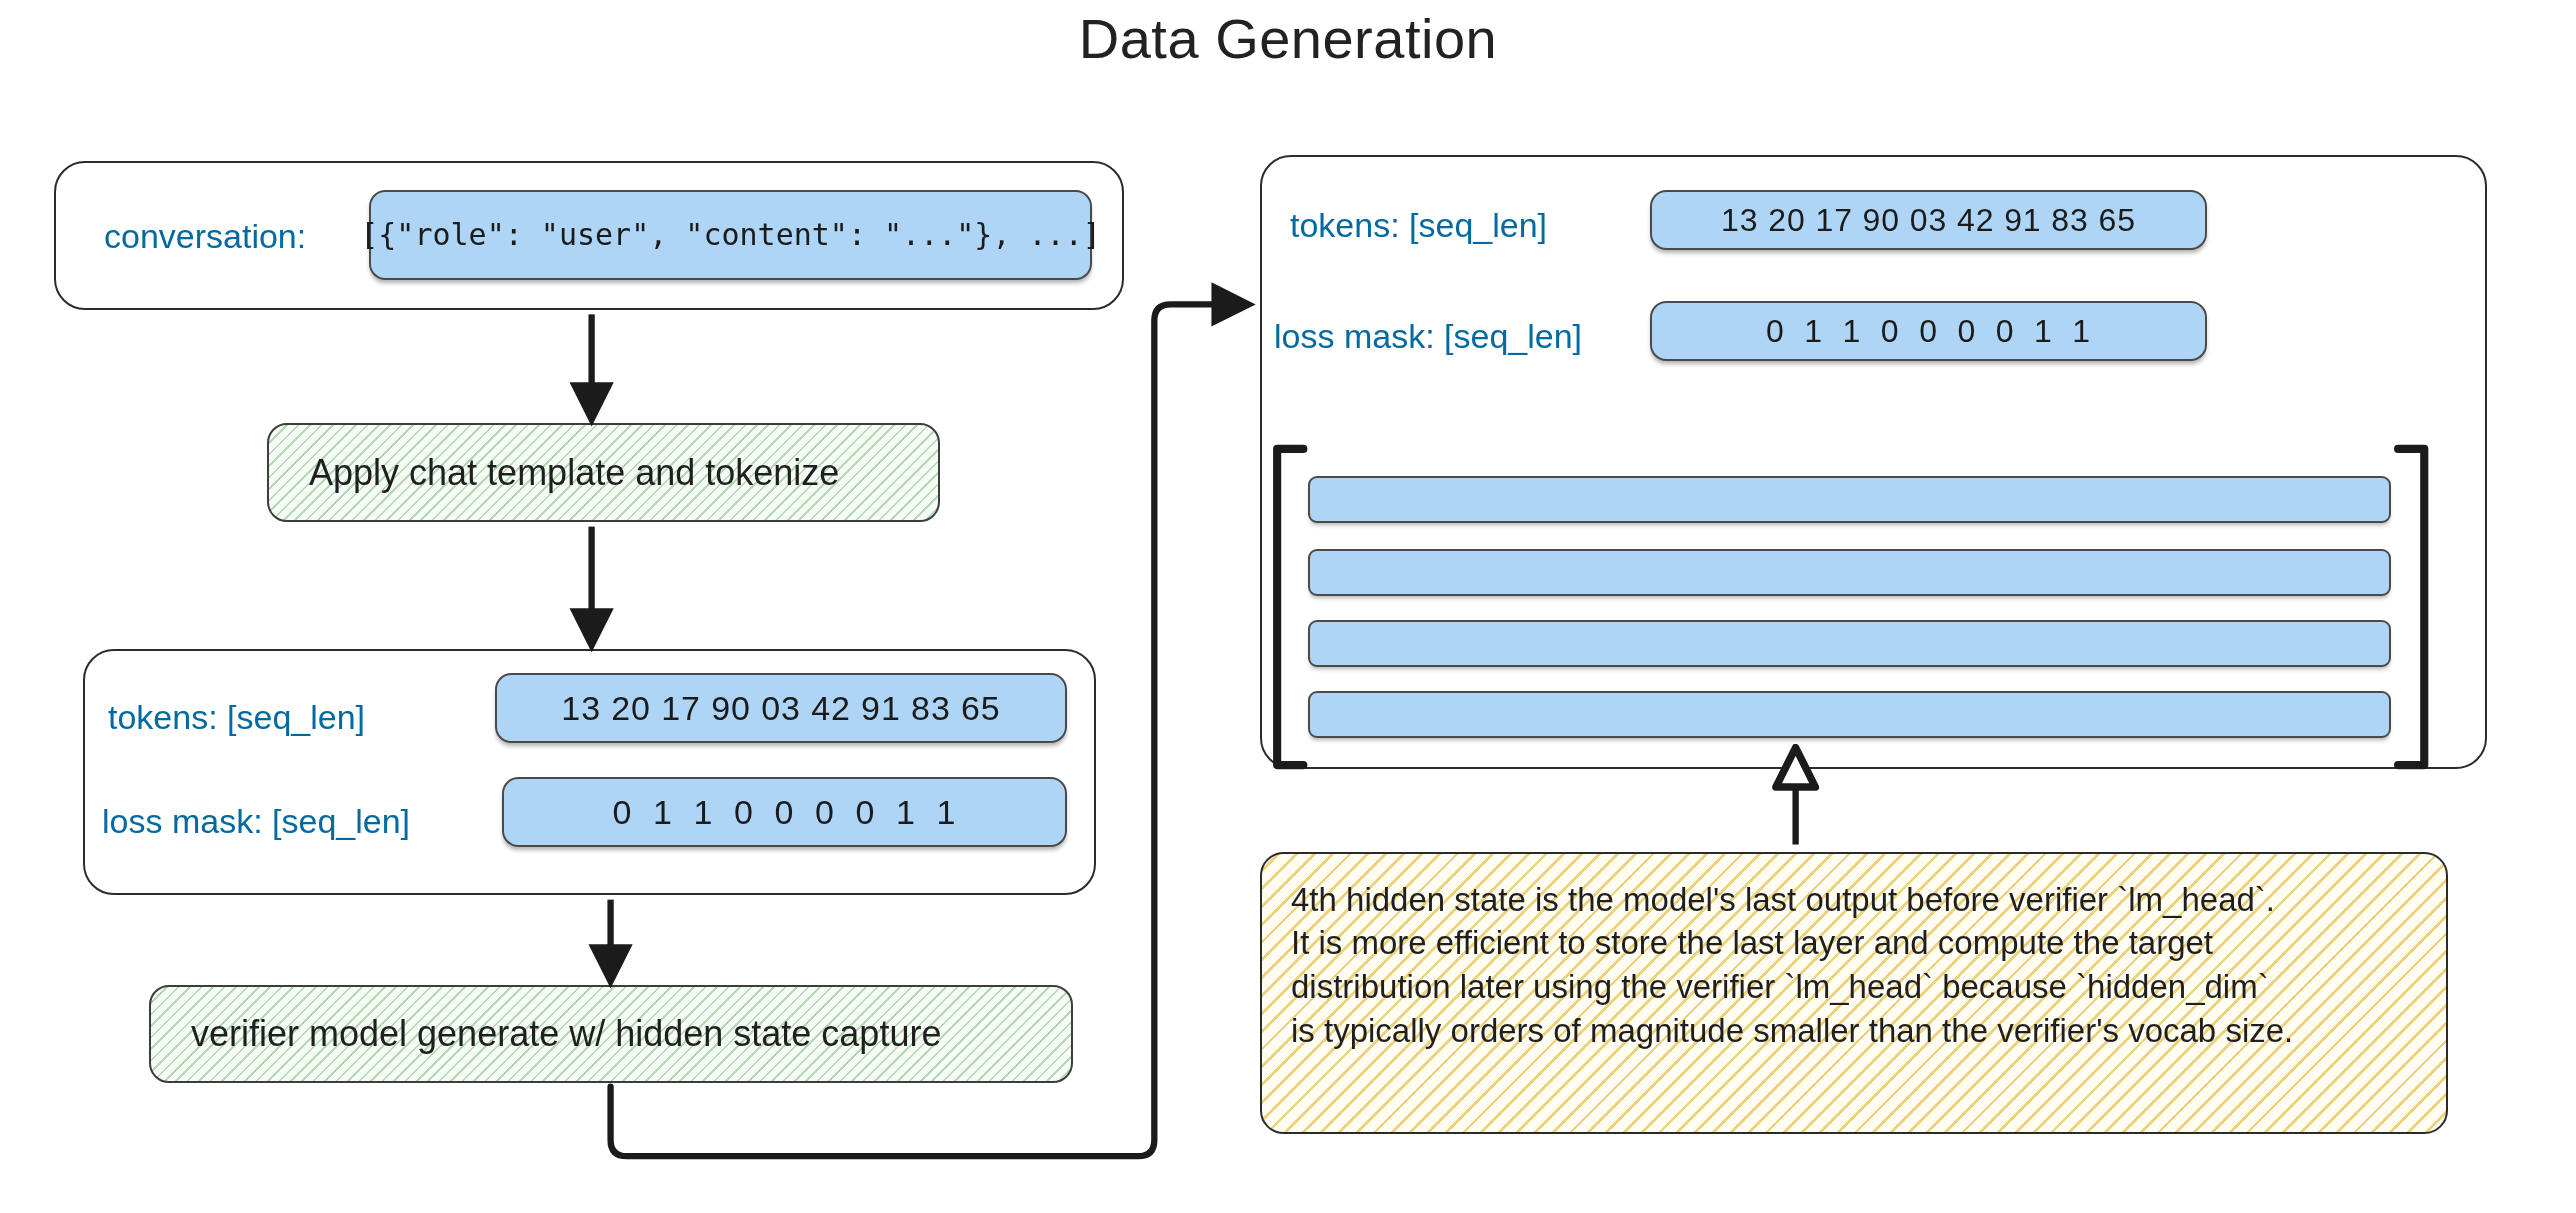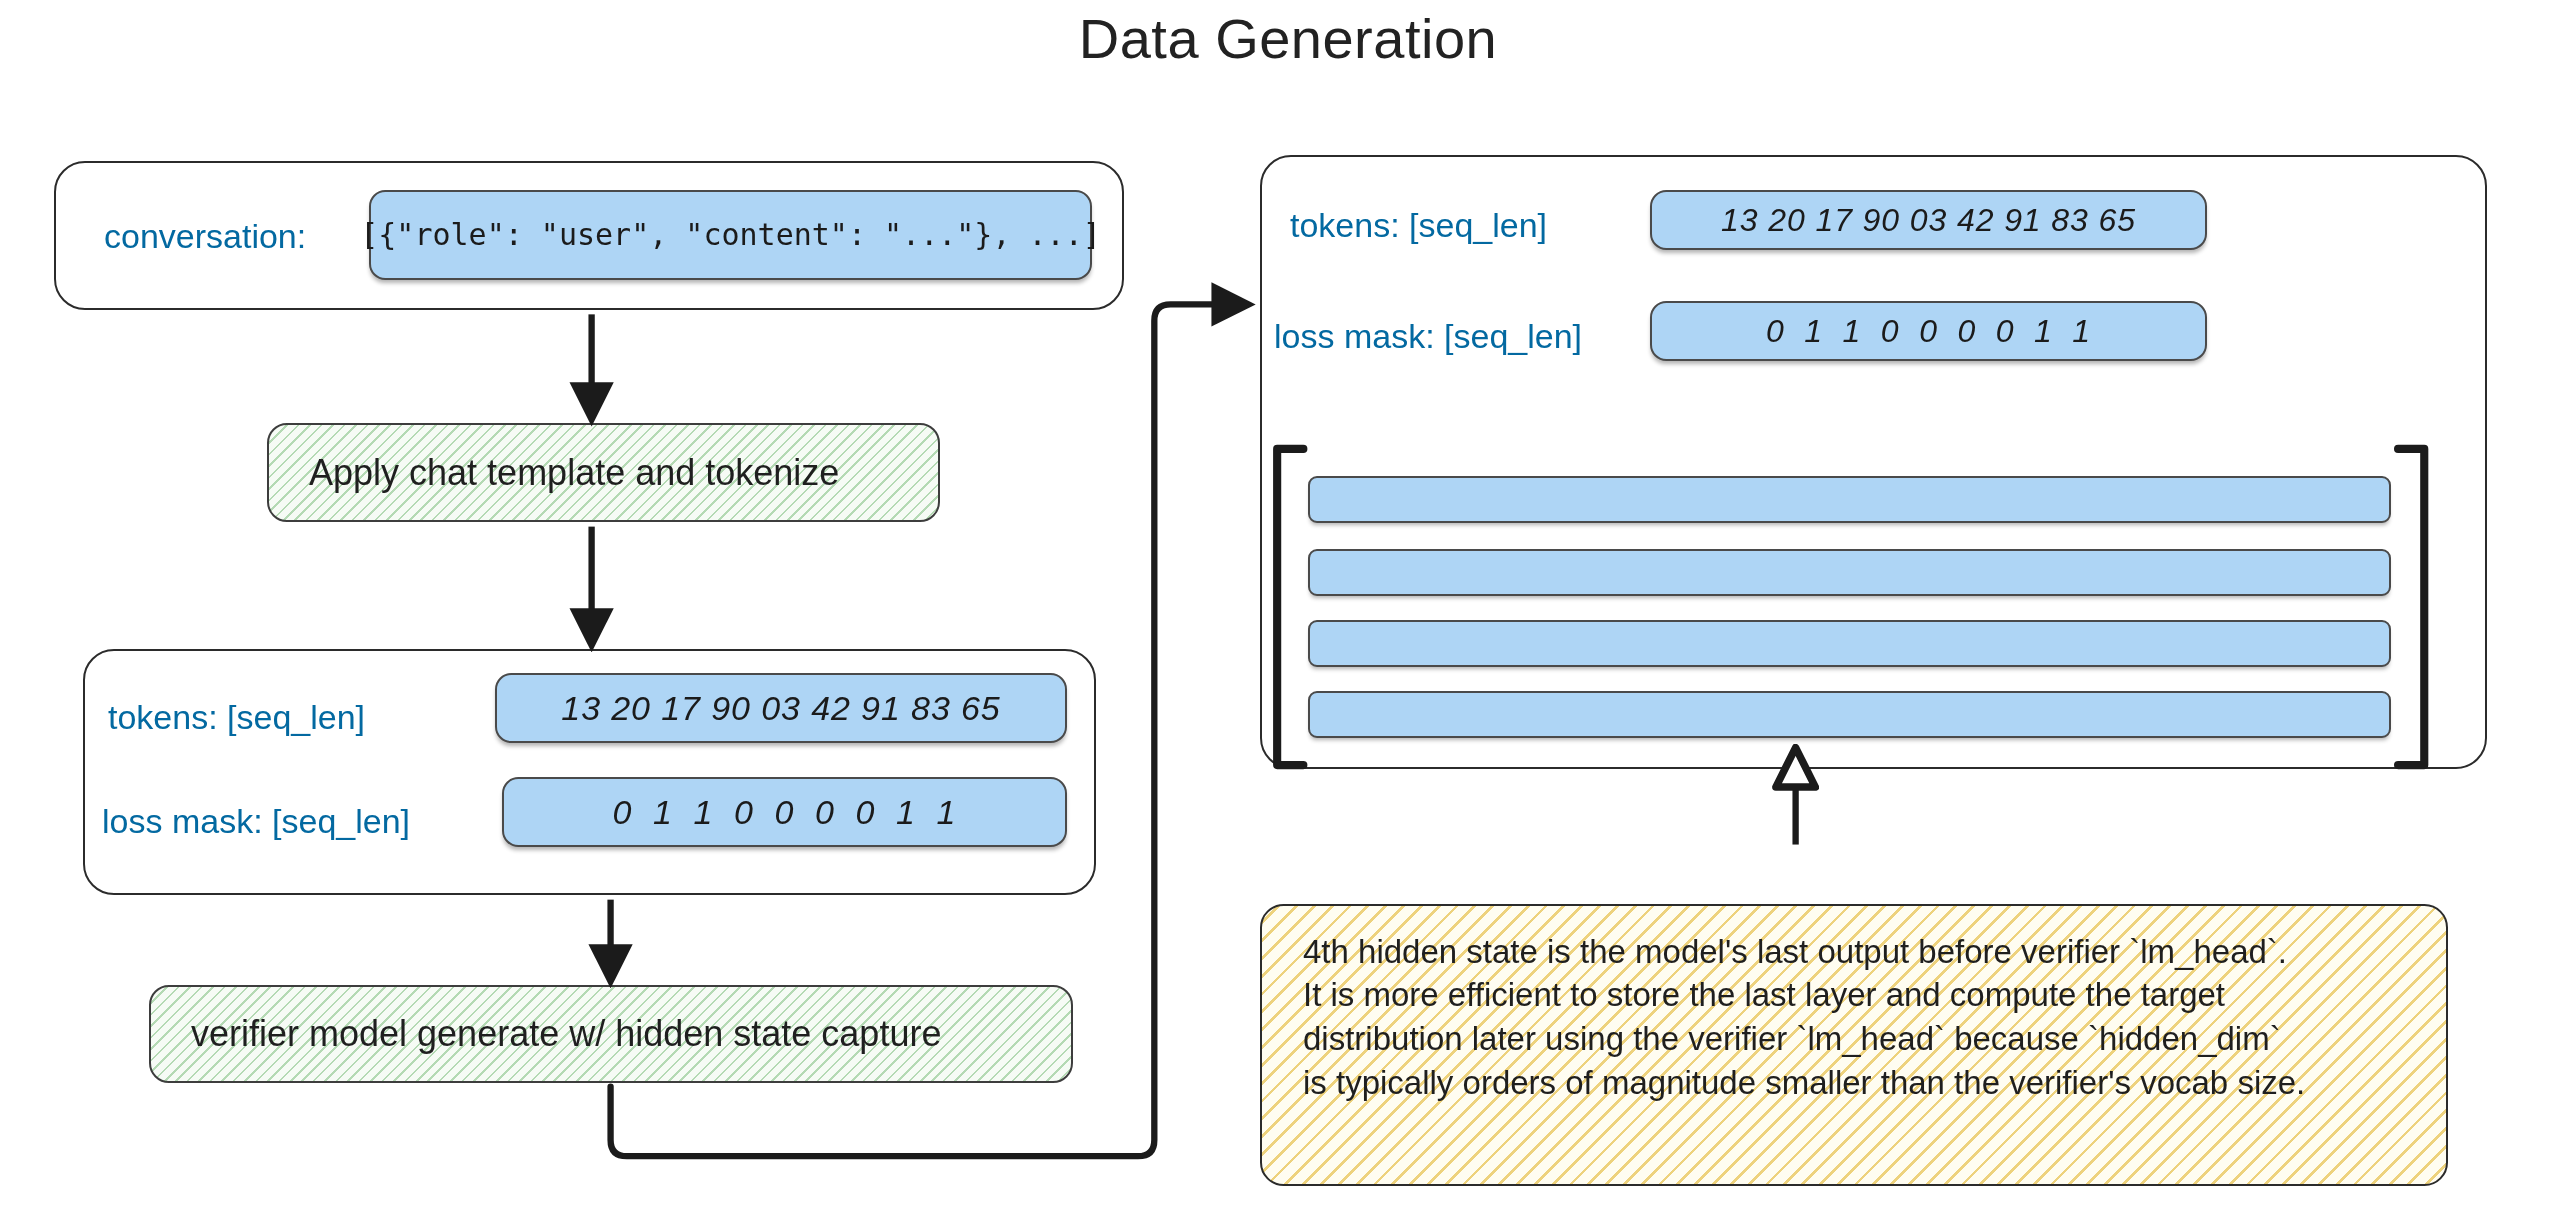--- a/index.html
+++ b/index.html
@@ -120,21 +120,20 @@
     white-space: pre;
     line-height: 1;
   }
   .chip.mono .chip-text {
     font-family: "DejaVu Sans Mono", "Liberation Mono", monospace;
     font-size: 30px;
     letter-spacing: 0px;
   }
   .chip.nums .chip-text {
     letter-spacing: 0.9px;
-    font-style: italic;
   }
 
   .caption {
     position: absolute;
     font-size: 34px;
     color: #1f1f1f;
     white-space: nowrap;
     line-height: 1;
   }
 
@@ -203,21 +202,21 @@
   <div class="chip nums" style="left:1650px; top:301px; width:557px; height:60px;">
     <span class="chip-text" style="font-size:32px;">0  1  1  0  0  0  0  1  1</span>
   </div>
 
 
   <div class="hbar" style="left:1308px; top:476px; width:1083px; height:47px;"></div>
   <div class="hbar" style="left:1308px; top:549px; width:1083px; height:47px;"></div>
   <div class="hbar" style="left:1308px; top:620px; width:1083px; height:47px;"></div>
   <div class="hbar" style="left:1308px; top:691px; width:1083px; height:47px;"></div>
 
-  <div class="note-box" style="left:1260px; top:904px; width:1188px; height:282px;padding-left:12px;">
+  <div class="note-box" style="left:1260px; top:852px; width:1188px; height:282px;">
     <div class="ntext">4th hidden state is the model's last output before verifier `lm_head`.
 It is more efficient to store the last layer and compute the target
 distribution later using the verifier `lm_head` because `hidden_dim`
 is typically orders of magnitude smaller than the verifier's vocab size.</div>
   </div>
 
   <svg id="overlay" viewBox="0 0 2852 1344" xmlns="http://www.w3.org/2000/svg">
     <defs>
       <marker id="arrowFilled" viewBox="0 0 12 12" refX="9" refY="6" markerWidth="7" markerHeight="7" orient="auto-start-reverse">
         <path d="M 0 0 L 12 6 L 0 12 z" fill="#1b1b1b"></path>

